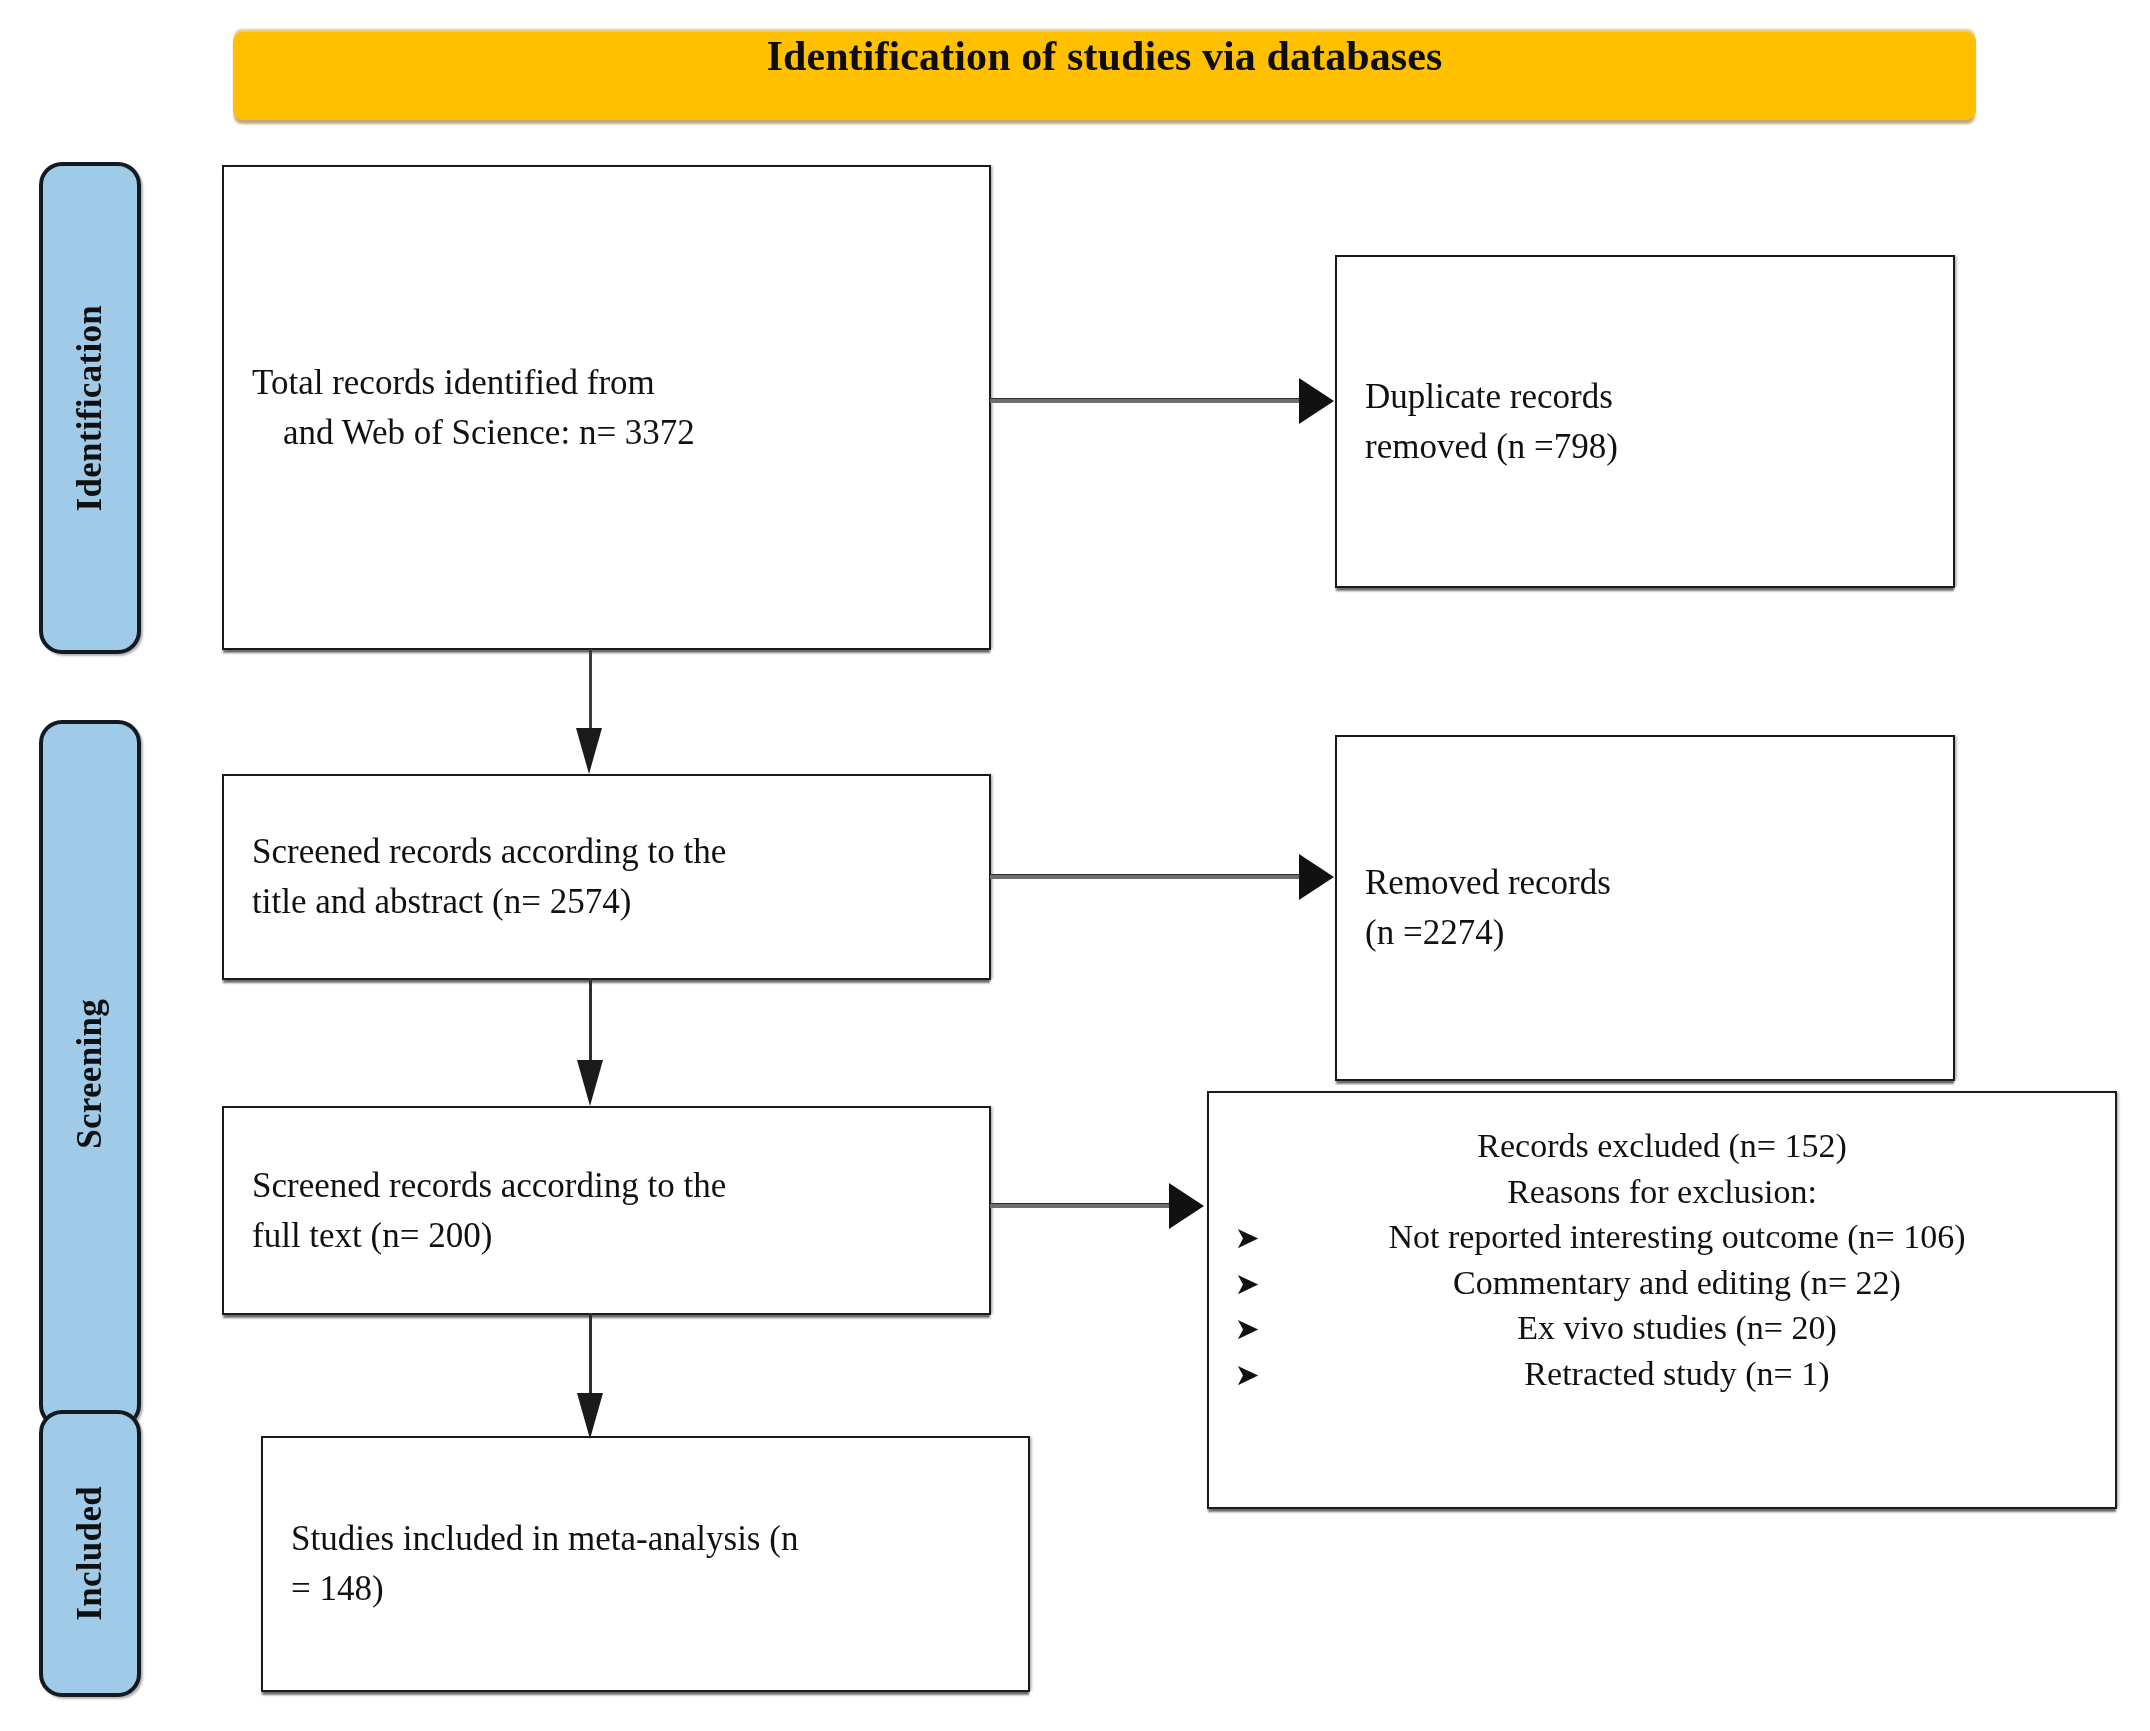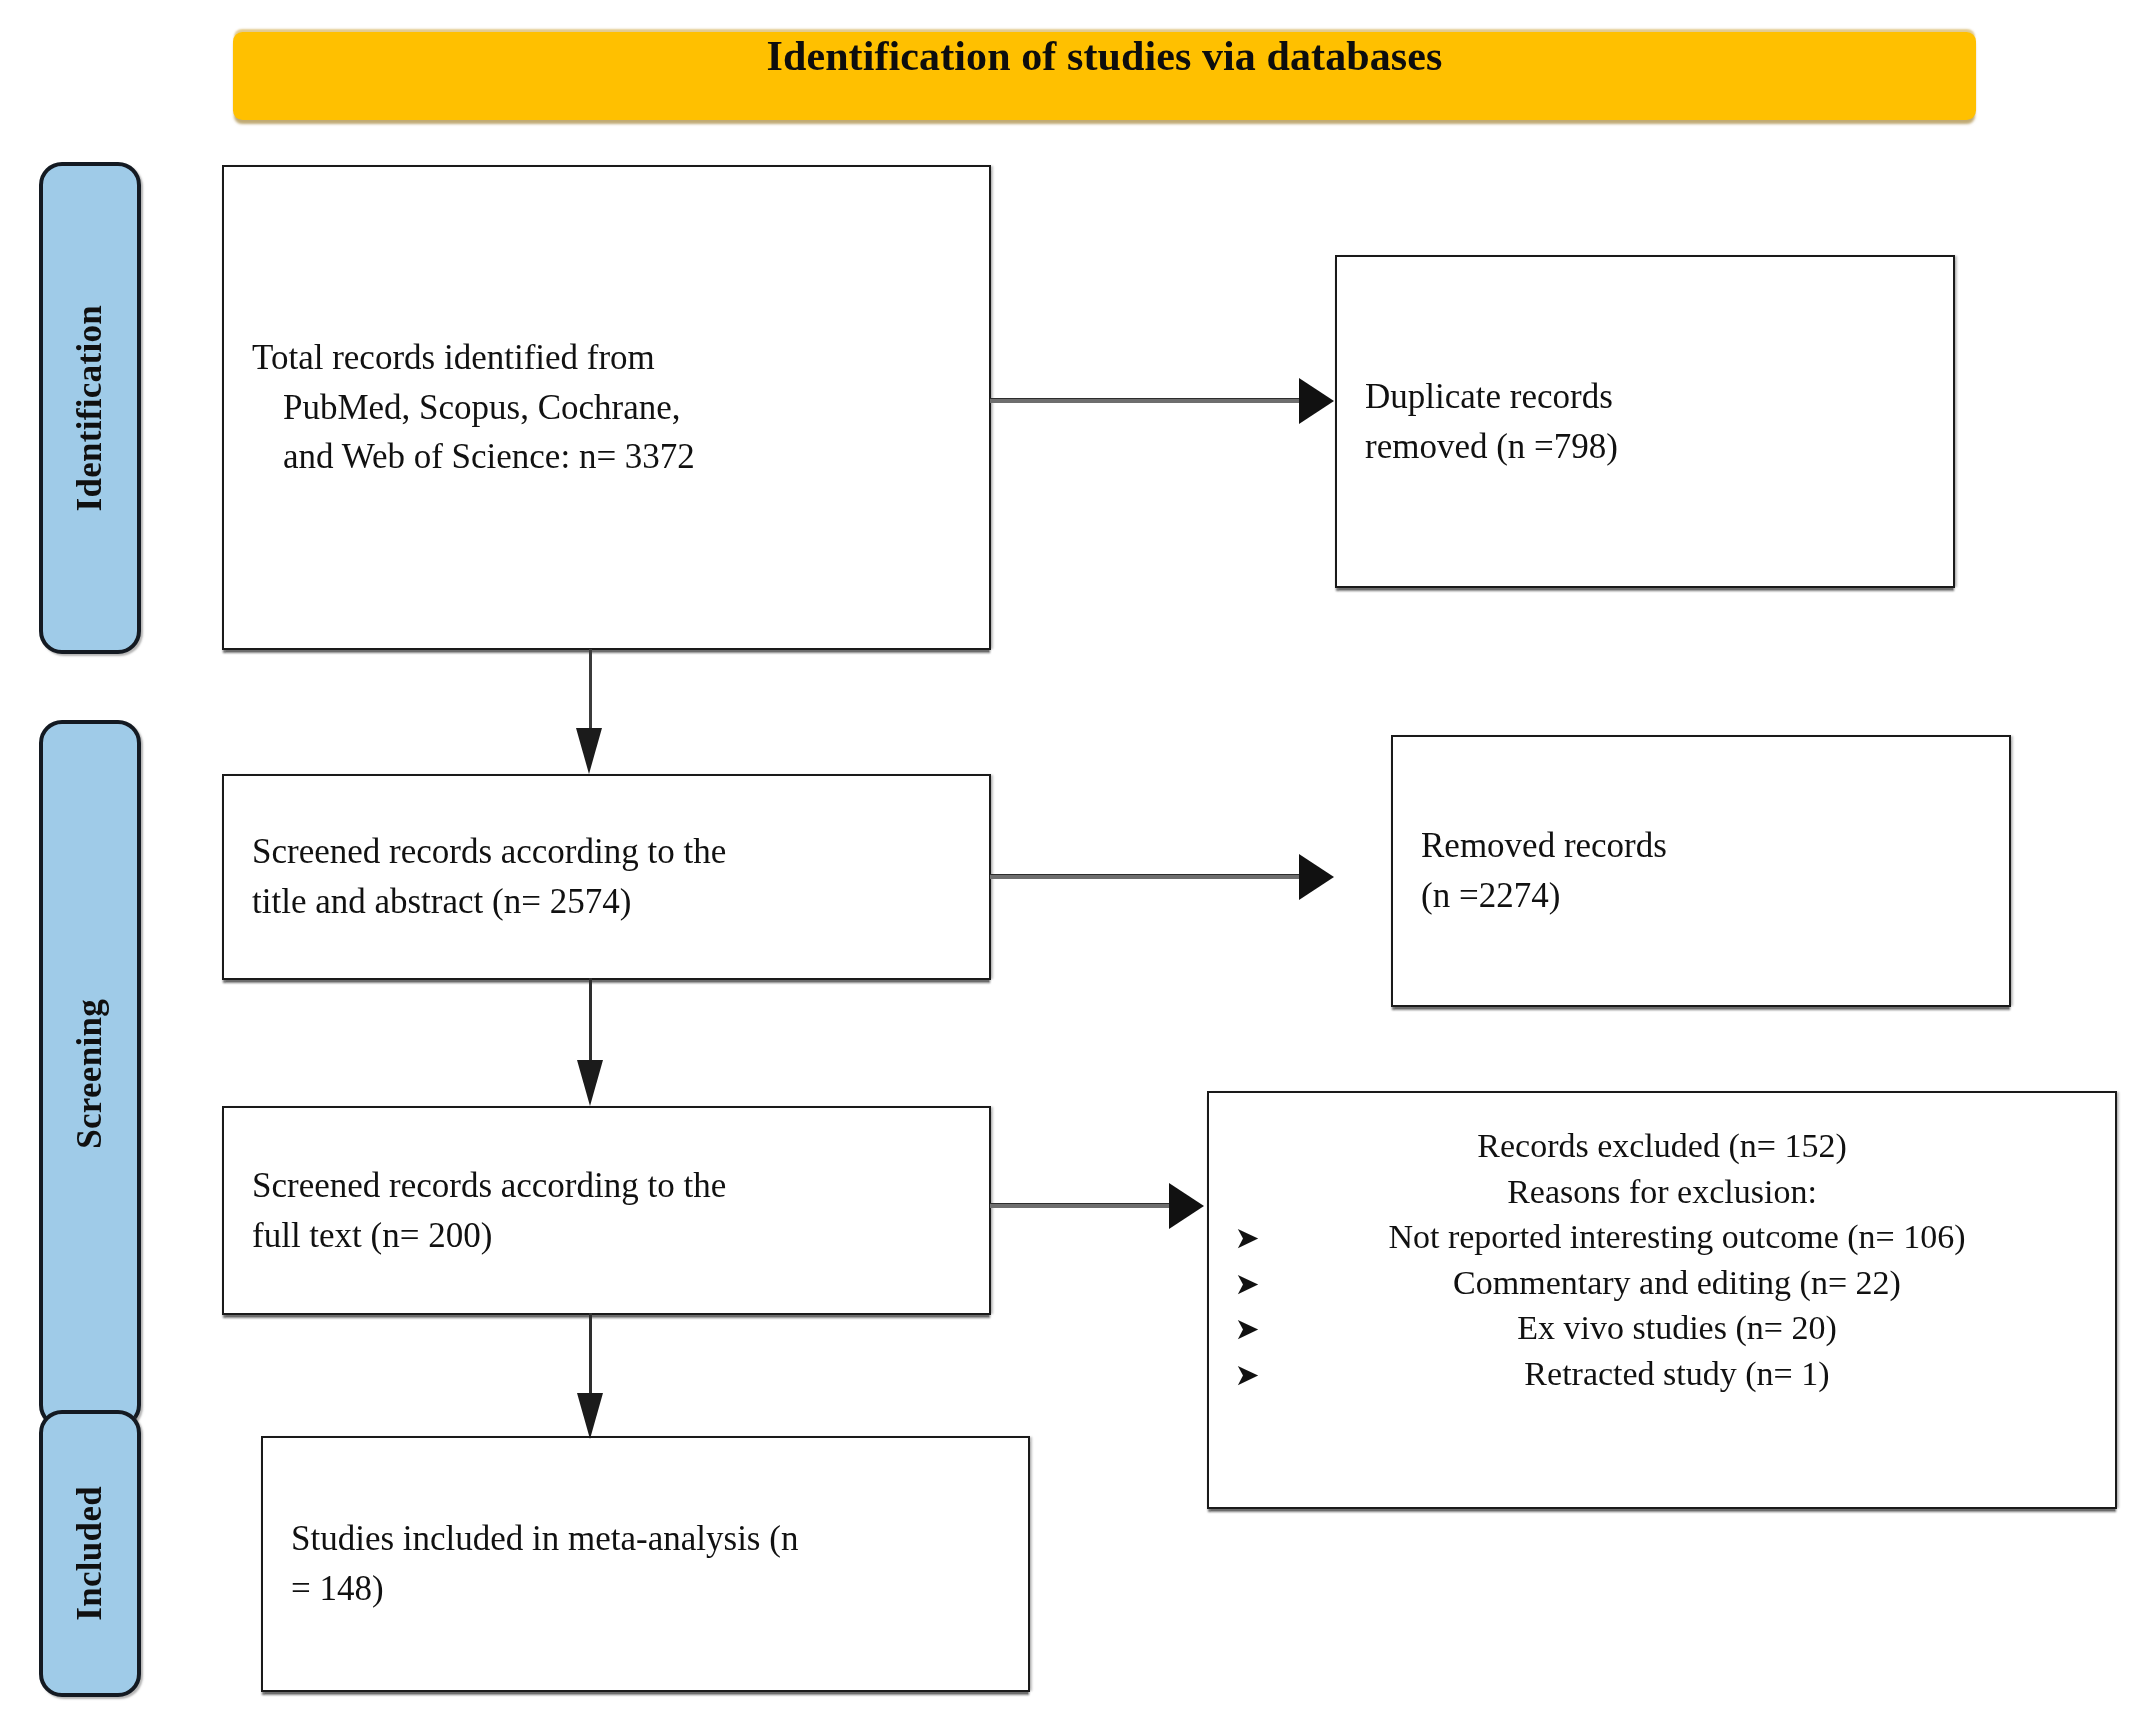--- a/index.html
+++ b/index.html
@@ -82,21 +82,21 @@
     padding: 0 28px;
     font-size: 35px;
     line-height: 1.42;
     color: #111111;
   }
   .box-inner .indent { padding-left: 31px; display: block; }
 
   #box-identified  { left: 222px;  top: 165px;  width: 769px; height: 485px; align-items: center; }
   #box-duplicates  { left: 1335px; top: 255px;  width: 620px;  height: 333px; }
   #box-screen-ta   { left: 222px;  top: 774px; width: 769px; height: 206px; }
-  #box-removed     { left: 1391px; top: 735px; width: 620px;  height: 272px; }
+  #box-removed     { left: 1335px; top: 735px; width: 620px;  height: 346px; }
   #box-screen-ft   { left: 222px;  top: 1106px; width: 769px; height: 209px; }
   #box-excluded    { left: 1207px; top: 1091px; width: 910px; height: 418px; }
   #box-included    { left: 222px;  top: 1436px; width: 769px; height: 256px; margin-left: 39px; }
 
   
   #box-excluded { align-items: flex-start; }
   #box-excluded .box-inner { padding: 30px 23px 0 23px; font-size: 34px; line-height: 1.34; text-align: center; }
   .bullet-row { display: flex; align-items: baseline; }
   .bullet-glyph {
     flex: 0 0 auto;
@@ -159,21 +159,20 @@
   <div class="stage" id="stage-screening">
     <span class="stage-text">Screening</span>
   </div>
   <div class="stage" id="stage-included">
     <span class="stage-text">Included</span>
   </div>
 
   <div class="box" id="box-identified">
     <div class="box-inner">
       <span>Total records identified from</span><br>
-      <span class="indent">PubMed, Scopus, Cochrane,</span>
       <span class="indent">and Web of Science: n= 3372</span>
     </div>
   </div>
 
   <div class="box" id="box-duplicates">
     <div class="box-inner">
       <span>Duplicate records</span><br>
       <span>removed (n =798)</span>
     </div>
   </div>

